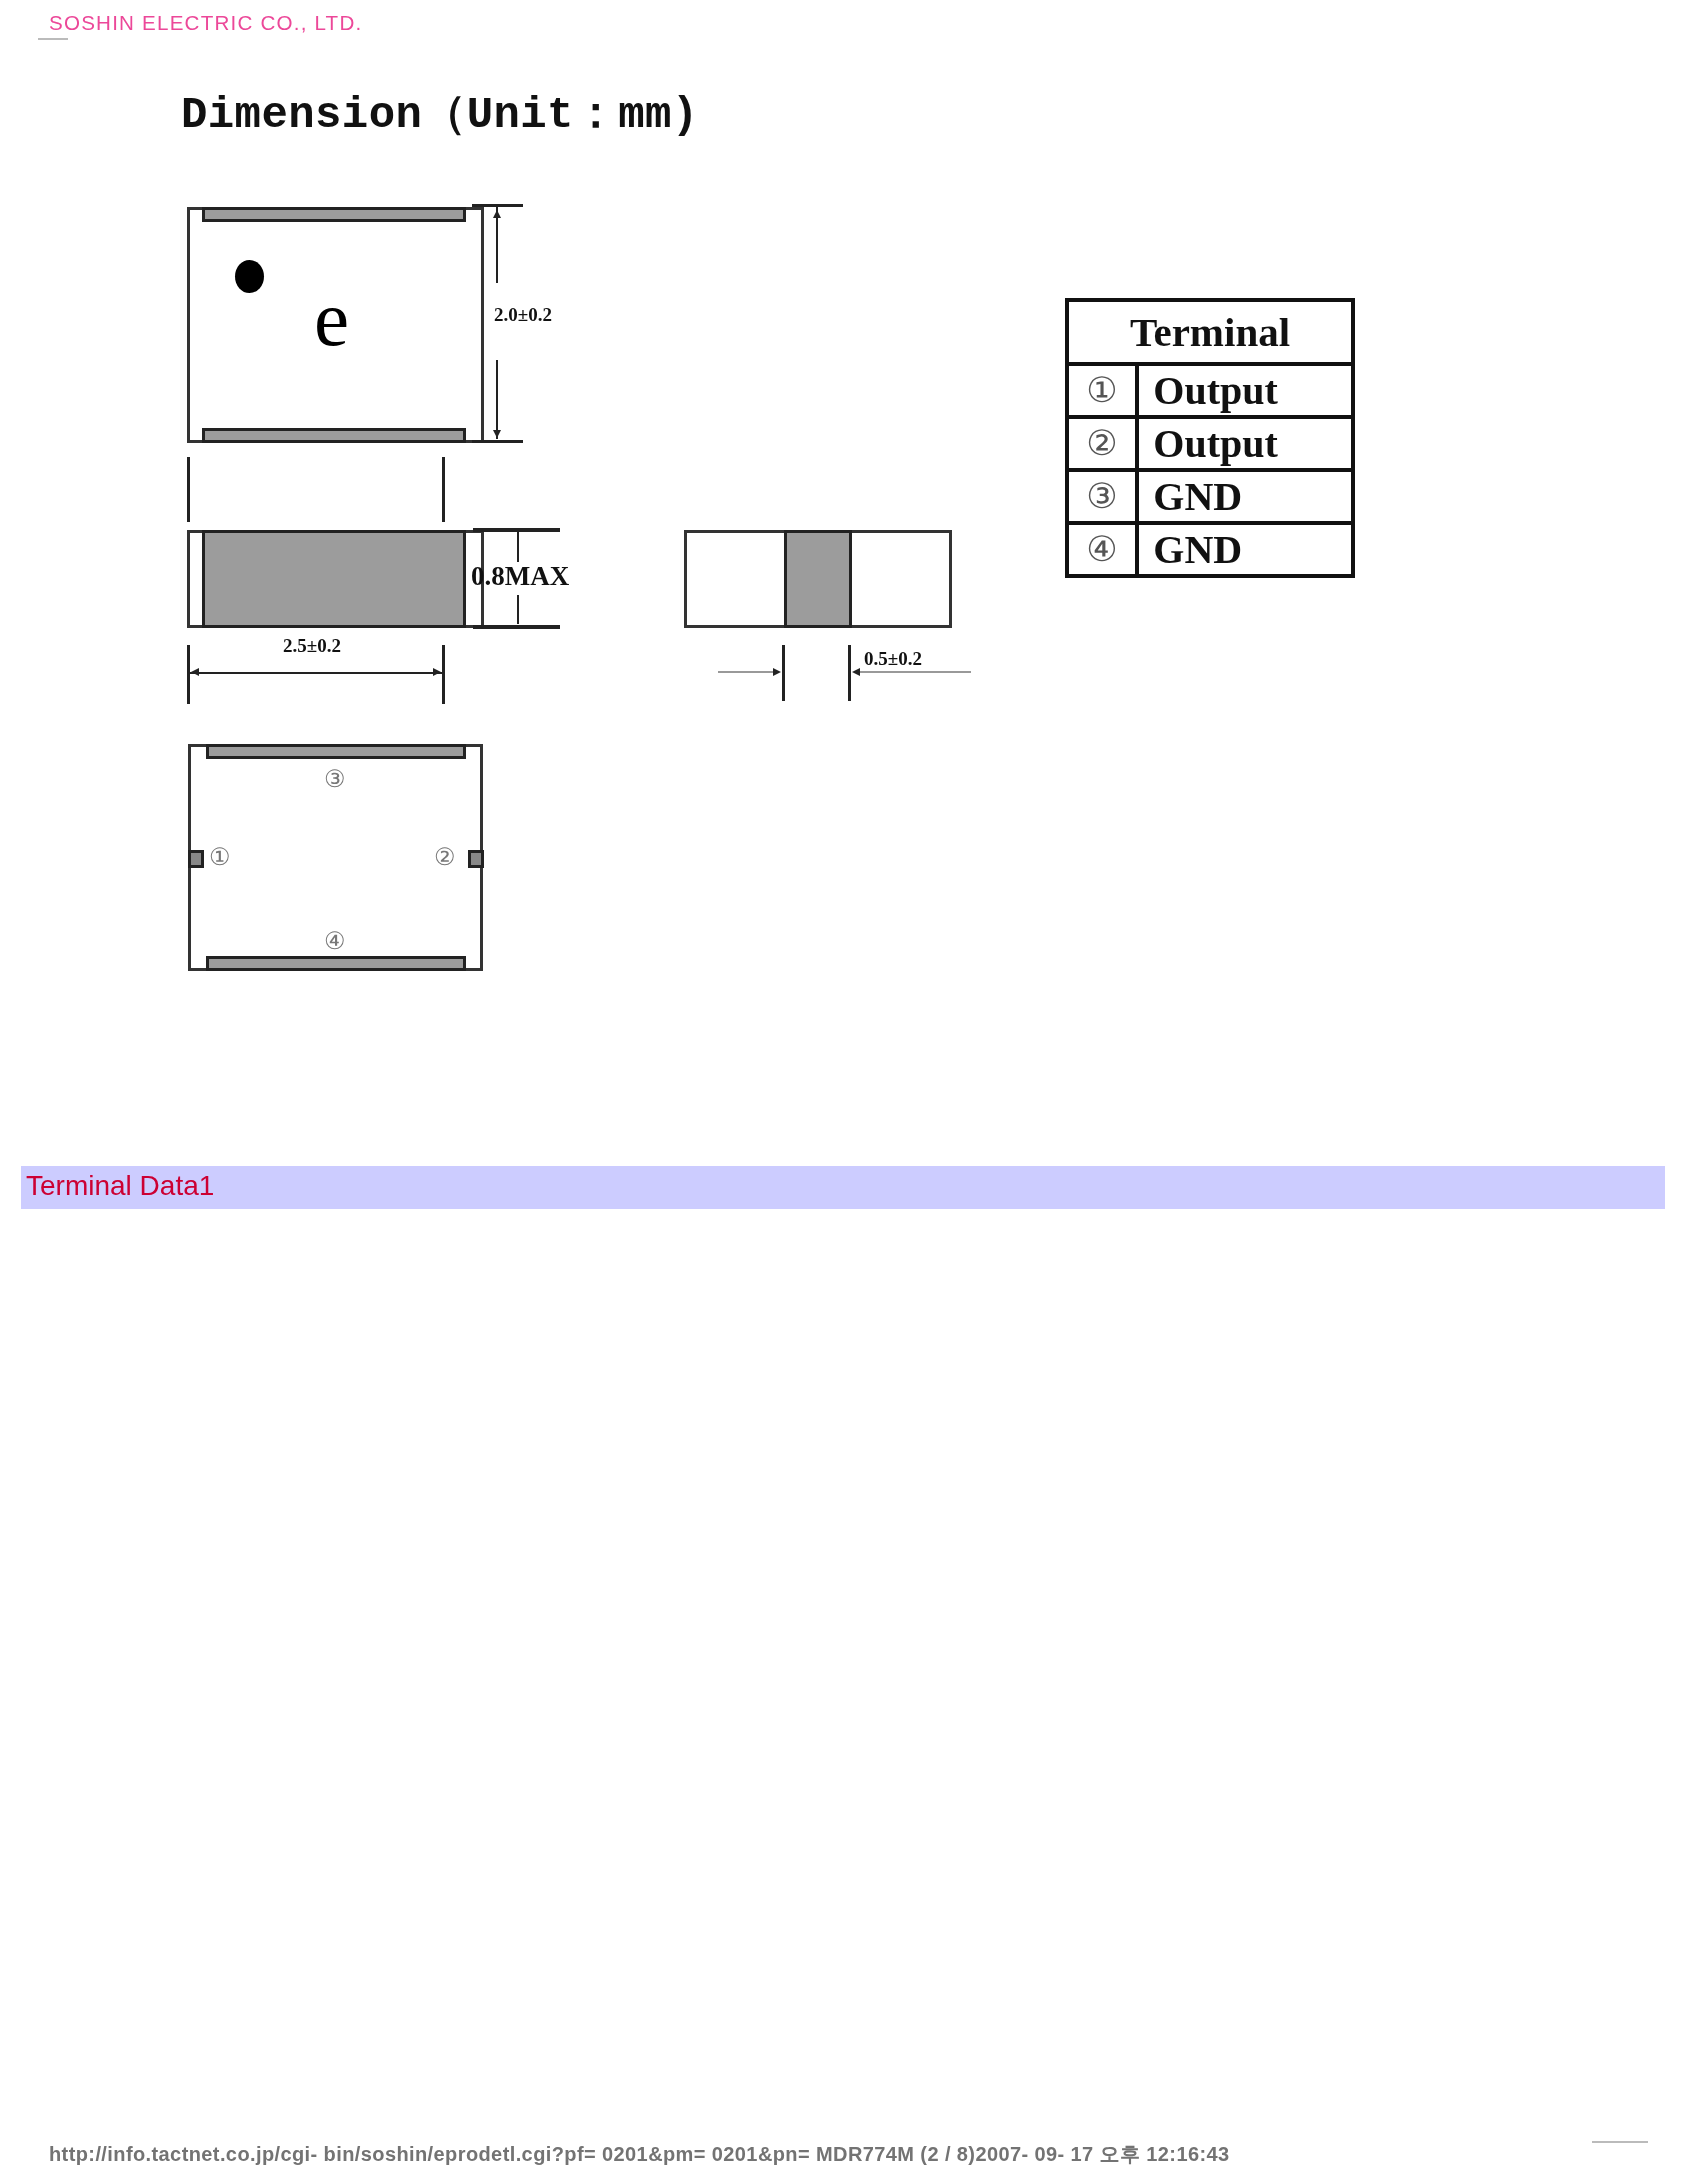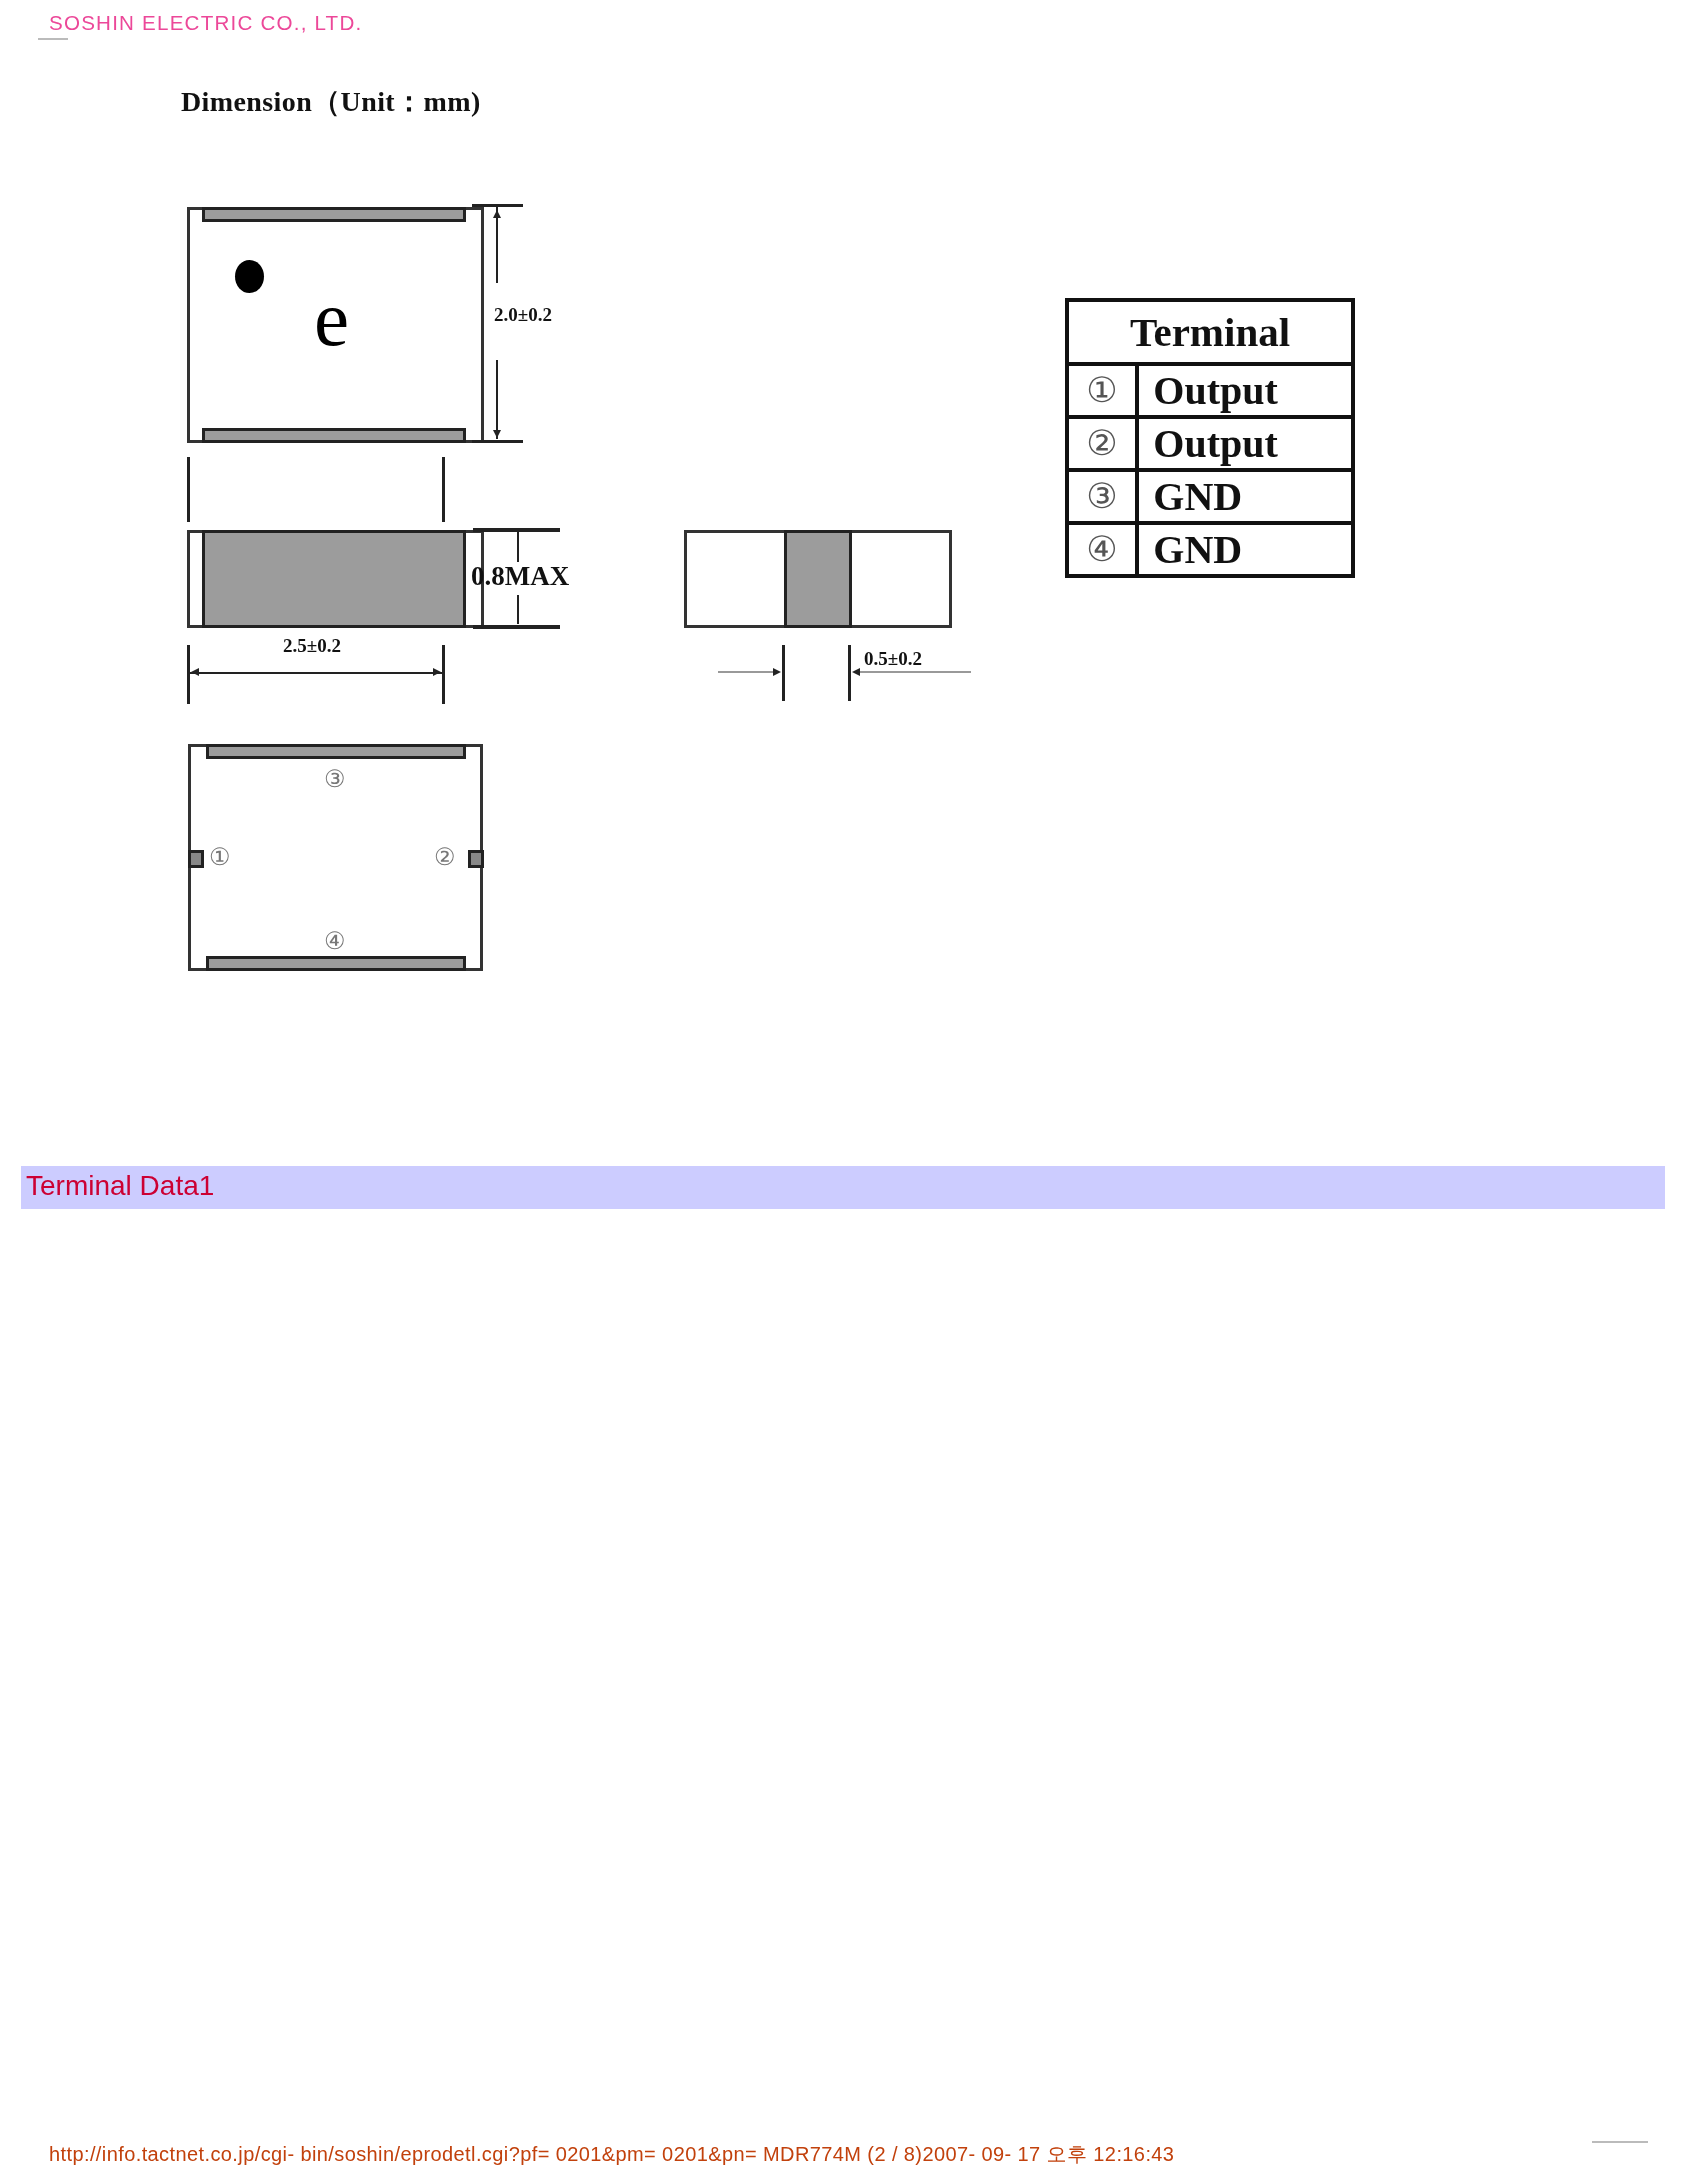--- a/index.html
+++ b/index.html
@@ -2,34 +2,34 @@
 <html style="font-size:12.7px"><head>
 <meta charset="utf-8">
 <style>
   html, body { margin:0; padding:0; background:#ffffff; }
   body { width:1687px; height:2183px; position:relative; overflow:hidden; }
   .abs { position:absolute; }
   .sans { font-family:"Liberation Sans", "DejaVu Sans", sans-serif; }
   .serif { font-family:"Liberation Serif", "DejaVu Serif", serif; }
   .company { left:49px; top:11px; font-size:20.6px; letter-spacing:1.2px; color:#ec4899; }
   .tiny-mark { height:2.4px; background:#bbbbbb; }
-  .dim-title { left:181px; top:83px; font-size:28px; color:#111; font-weight:bold; letter-spacing:0.4px; }
+  .dim-title { left:181px; top:83px; font-size:44px; color:#111; font-weight:bold; letter-spacing:0.4px;font-family:Liberation Mono, monospace; }
   .box { border:3.2px solid #333; box-sizing:border-box; background:#fff; }
   .pad { background:#9c9c9c; border:3.2px solid #222; box-sizing:border-box; }
   .line { background:#222; }
   .dimtxt { font-size:19px; font-weight:bold; color:#111; white-space:nowrap; }
   .circ { font-size:24px; color:#777; }
   table.term { position:absolute; left:1065px; top:298px; width:290px; height:274px; border-collapse:collapse; border:4px solid #111;padding-left:48px; }
   table.term td { border:4px solid #111; font-family:"Liberation Serif", "DejaVu Serif", serif; color:#111; }
   table.term td.hdr { text-align:center; font-size:41px; font-weight:bold; height:58px; }
   table.term td.num { width:64px; text-align:center; font-size:35px; color:#555; }
   table.term td.lbl { font-size:40px; font-weight:bold; padding-left:14.3px; }
   .band { left:21.4px; top:1166px; width:1644px; height:43px; background:#ccccff; }
   .band-text { left:26px; top:1170px; font-size:28px; color:#cc0033; }
-  .footer { left:49px; top:2141px; font-size:20px; color:#c2410c; white-space:nowrap; letter-spacing:0.4px; }
+  .footer { left:49px; top:2141px; font-size:20px; color:#737373; white-space:nowrap; letter-spacing:0.4px;font-weight:bold; }
 </style>
 </head>
 <body>
 
 <div class="abs sans company">SOSHIN ELECTRIC CO., LTD.</div>
 <div class="abs tiny-mark" style="left:38px;top:38px;width:30px;"></div>
 
 <div class="abs serif dim-title">Dimension（Unit：mm)</div>
 
 <div class="abs" style="left:0;top:0;">

